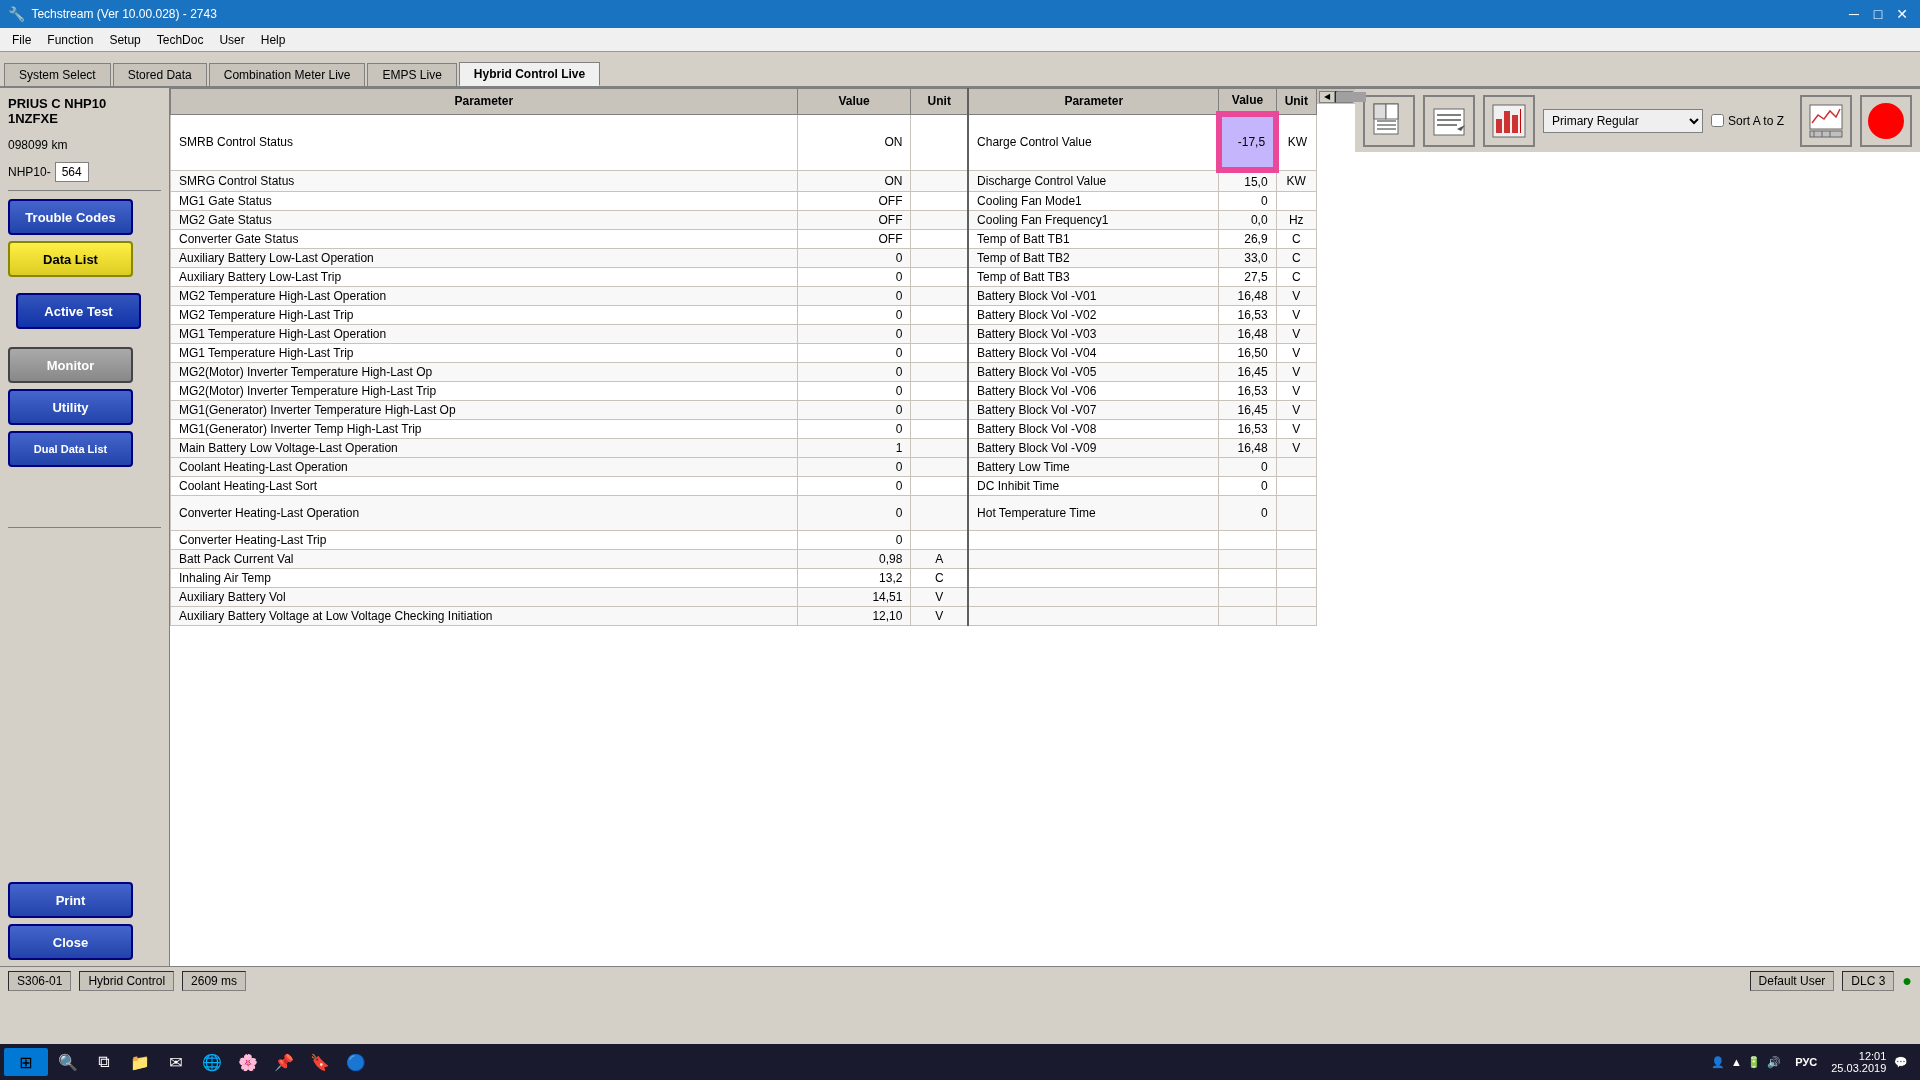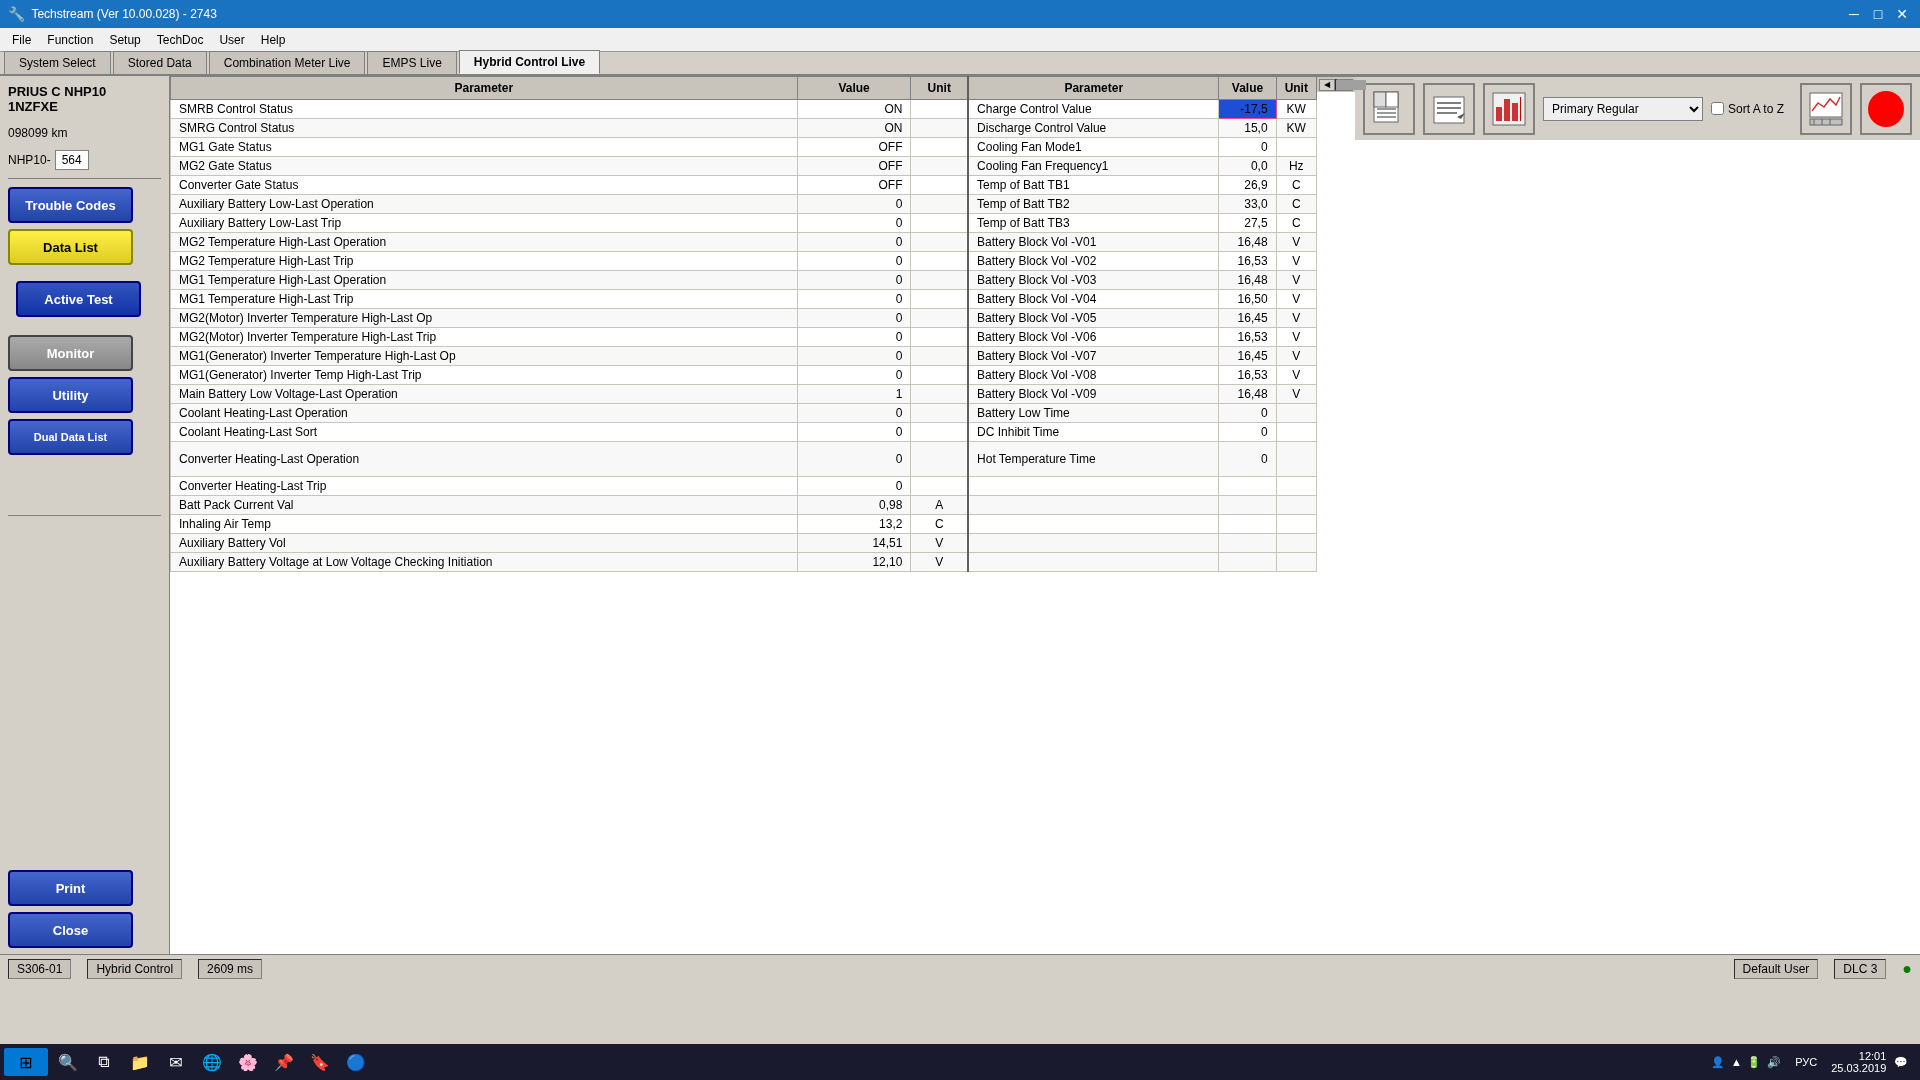--- a/index.html
+++ b/index.html
@@ -29,21 +29,21 @@
     }
     .menu-item {
       padding: 2px 8px;
       cursor: pointer;
       font-size: 12px;
     }
     
     
     .tab-bar {
       background: #d4d0c8;
-      height: 24px;
+      height: 36px;
       display: flex;
       align-items: flex-end;
       padding: 0 4px;
       border-bottom: 2px solid #808080;
     }
     .tab {
       padding: 4px 14px;
       background: #c8c4bc;
       border: 1px solid #808080;
       border-bottom: none;
@@ -178,21 +178,21 @@
     
     
     .status-bar {
       height: 28px;
       background: #d4d0c8;
       border-top: 1px solid #808080;
       display: flex;
       align-items: center;
       padding: 0 8px;
       font-size: 12px;
-      gap: 16px;
+      gap: 8px;
     }
     .status-item { padding: 2px 8px; background: #c8c4bc; border: 1px inset #808080; }
     
     
     .taskbar {
       height: 36px;
       background: #1a1a2e;
       display: flex;
       align-items: center;
       padding: 0 4px;
@@ -353,21 +353,21 @@
             <th style="width:5%; border: 1px solid #808080; padding: 4px 8px;">Value</th>
             <th style="width:3%; border: 1px solid #808080; padding: 4px 8px;">Unit</th>
           </tr>
         </thead>
         <tbody id="table-body">
         <tr>
       <td style="border:1px solid #c8c4bc; padding:2px 8px; background:white;">SMRB Control Status</td>
       <td style="border:1px solid #c8c4bc; padding:2px 8px; text-align:right; background:white;">ON</td>
       <td style="border:1px solid #c8c4bc; padding:2px 8px; text-align:center; background:white;"></td>
       <td style="border:1px solid #c8c4bc; padding:2px 8px; background:white; border-left:2px solid #606060;">Charge Control Value</td>
-      <td style="border:1px solid #ec4899; padding:2px 8px; text-align:right; background:#1d4ed8;">-17,5</td>
+      <td style="border:6px solid #ec4899; padding:18px 8px; text-align:right; background:#c4b5fd;">-17,5</td>
       <td style="border:1px solid #c8c4bc; padding:2px 8px; text-align:center; background:white;">KW</td>
     </tr>
             <tr>
       <td style="border:1px solid #c8c4bc; padding:2px 8px; background:#f8f8f8;">SMRG Control Status</td>
       <td style="border:1px solid #c8c4bc; padding:2px 8px; text-align:right; background:#f8f8f8;">ON</td>
       <td style="border:1px solid #c8c4bc; padding:2px 8px; text-align:center; background:#f8f8f8;"></td>
       <td style="border:1px solid #c8c4bc; padding:2px 8px; background:#f8f8f8; border-left:2px solid #606060;">Discharge Control Value</td>
       <td style="border:1px solid #c8c4bc; padding:2px 8px; text-align:right; background:#f8f8f8;">15,0</td>
       <td style="border:1px solid #c8c4bc; padding:2px 8px; text-align:center; background:#f8f8f8;">KW</td>
     </tr>
@@ -641,20 +641,20 @@
   <div class="taskbar-icon" style="color:#cc0000;">📌</div>
   <div class="taskbar-icon" style="color:#ff6600;">🔖</div>
   <div class="taskbar-icon" style="color:#3366cc;">🔵</div>
   <div class="taskbar-right">
     <span style="display:flex; gap:6px; align-items:center;">
       <span>👤</span>
       <span>▲</span>
       <span>🔋</span>
       <span>🔊</span>
     </span>
-    <span style="margin: 8px 6px;">РУС</span>
+    <span style="margin: 8px 6px; font-weight: bold;">РУС</span>
     <div class="taskbar-time">
       <div>12:01</div>
       <div>25.03.2019</div>
     </div>
     <span>💬</span>
   </div>
 </div>
 
 </body></html>

